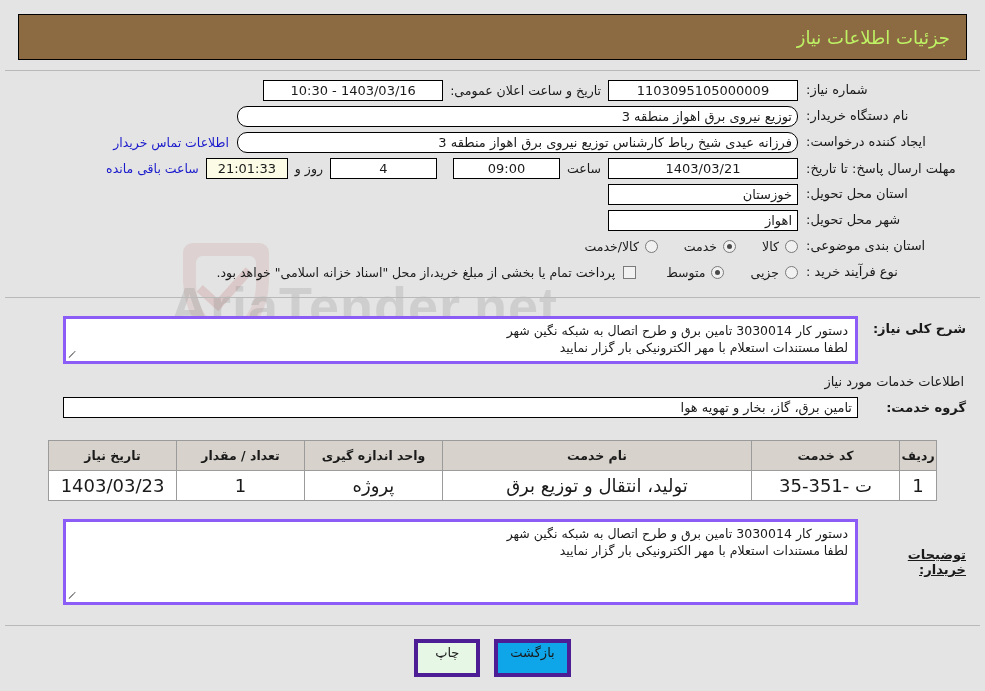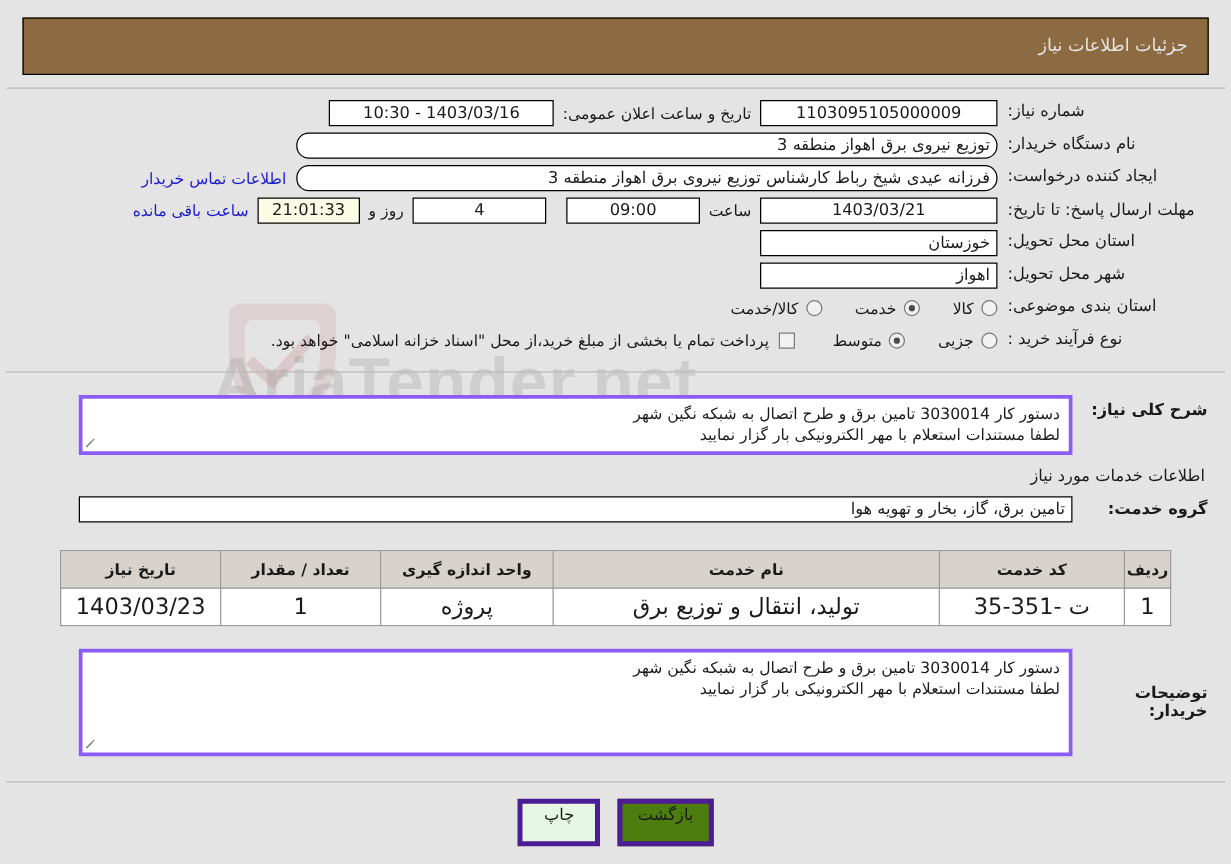--- a/index.html
+++ b/index.html
@@ -80,22 +80,22 @@
     height: 46px;
     background: #8c6b42;
     border: 1px solid #000;
     box-sizing: border-box;
     display: flex;
     align-items: center;
     justify-content: flex-start;
     padding: 0 16px;
   }
   .page-header-title {
-    color: #e5e5e5;
-    font-size: 14px;
+    color: #bef264;
+    font-size: 18px;
   }
 
   
   .panel {
     margin: 10px 5px 0 5px;
     border-top: 1px solid #b9b9b9;
     border-bottom: 1px solid #b9b9b9;
     padding: 8px 14px 10px 14px;
     position: relative;
     z-index: 10;
@@ -307,21 +307,21 @@
     min-width: 66px;
     padding: 0 12px;
     font-size: 13px;
     line-height: 20px;
     text-align: center;
     box-sizing: border-box;
     cursor: pointer;
     font-family: inherit;
   }
   .btn-print { background: #e6f7e6; }
-  .btn-back  { background: #4d7c0f; }
+  .btn-back  { background: #0ea5e9; }
 
   .divider {
     border-top: 1px solid #b9b9b9;
     margin: 8px 5px 0 5px;
   }
 </style>
 </head>
 <body>
 
 <div class="watermark">
@@ -455,21 +455,21 @@
         <td>پروژه</td>
         <td>1</td>
         <td>1403/03/23</td>
       </tr>
     </tbody>
   </table>
 </div>
 
 <div class="panel flat" style="margin-top:6px;">
   <div class="desc-row">
-    <span class="desc-lbl" style="padding-top:28px;">توضیحات خریدار:</span>
+    <span class="desc-lbl" style="padding-top:28px;text-decoration:underline;">توضیحات خریدار:</span>
     <div class="textarea" style="width:795px;height:86px;">
       <div class="ln">دستور کار 3030014 تامین برق و طرح اتصال به شبکه نگین شهر</div>
       <div class="ln">لطفا مستندات استعلام با مهر الکترونیکی بار گزار نمایید</div>
       <span class="resizer">
         <i class="r1"></i>
           <i class="r2"></i>
       </span>
     </div>
   </div>
 </div>

